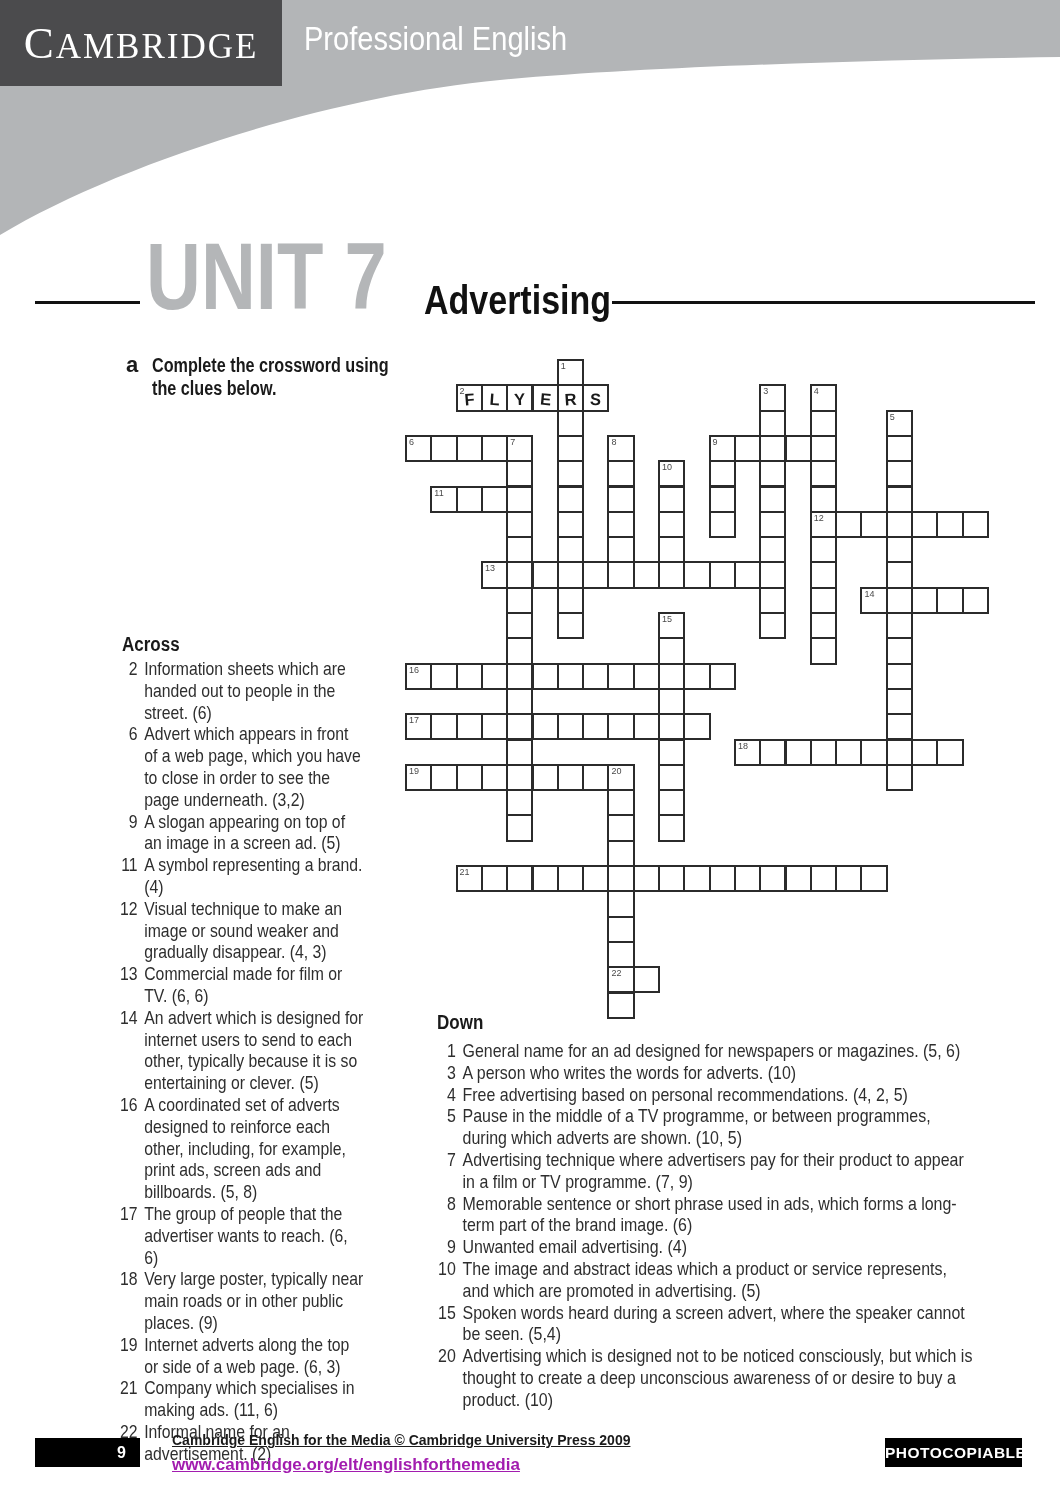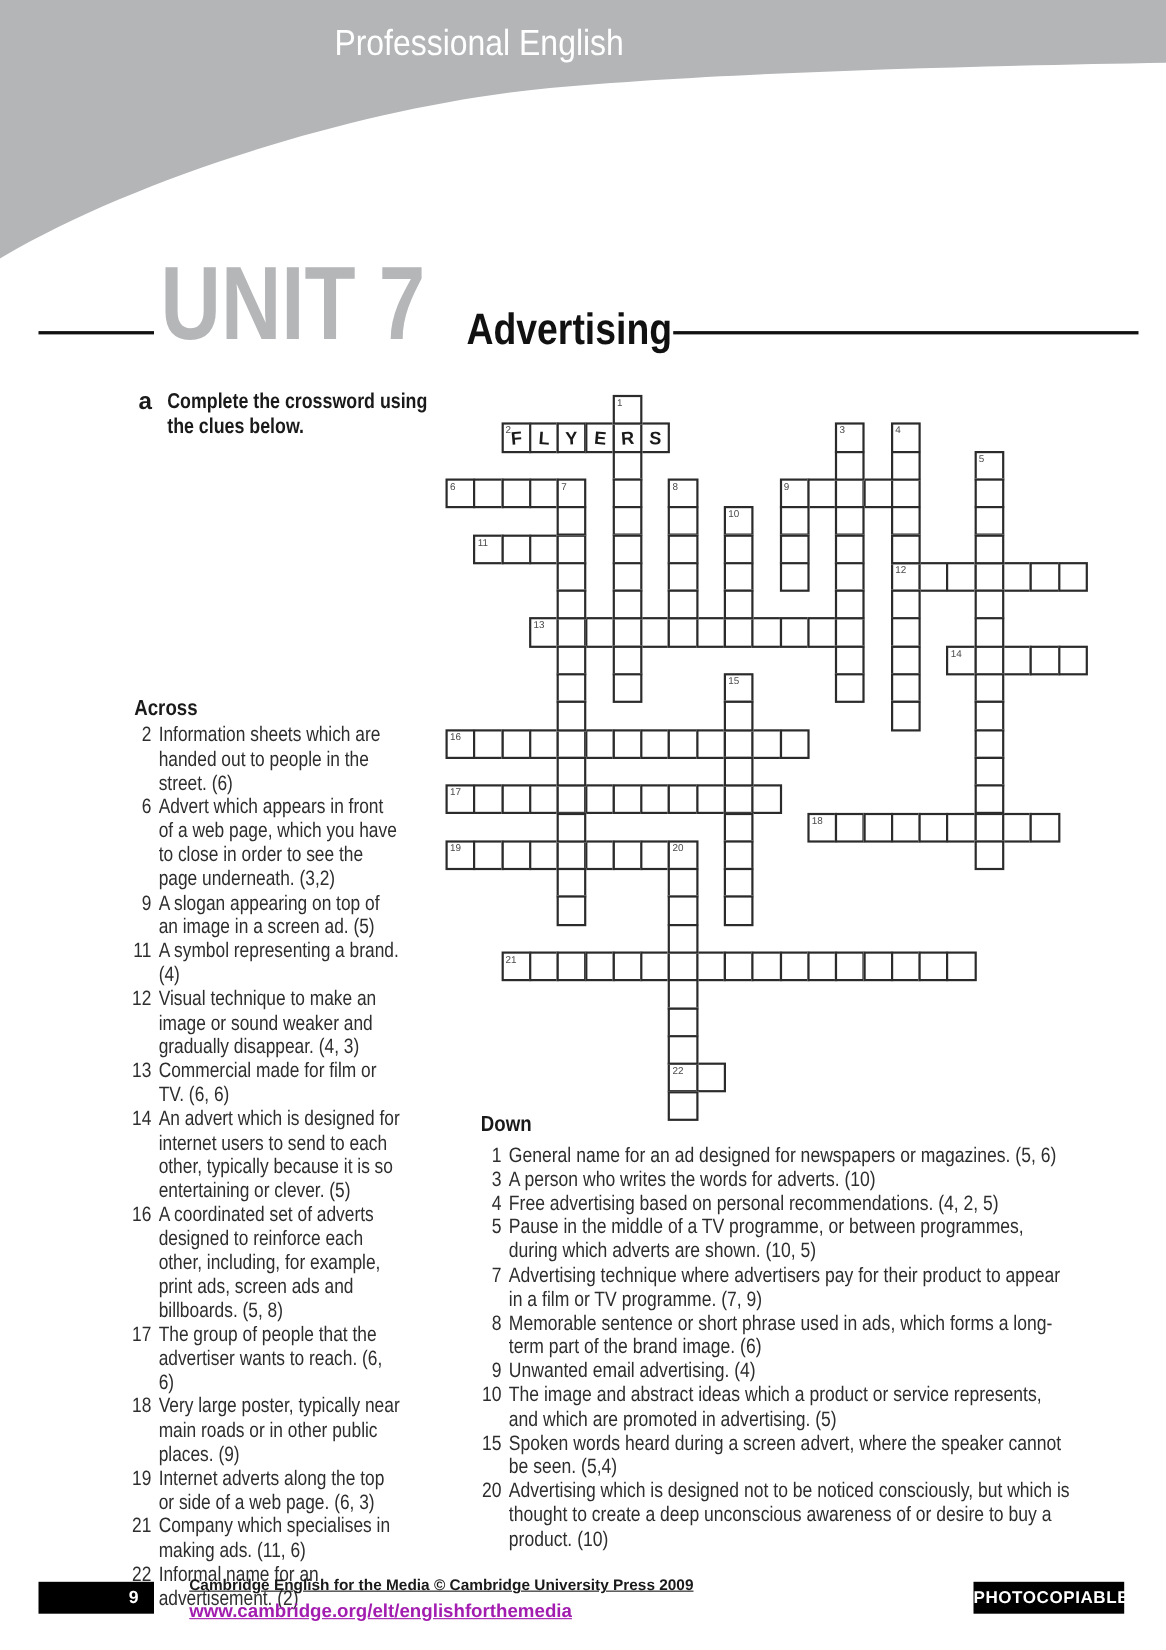--- a/index.html
+++ b/index.html
@@ -56,20 +56,23 @@
 </style>
 </head>
 <body>
 
 <div class="page">
 
   <svg class="swoosh" width="1060" height="240" viewBox="0 0 1060 240">
     <path d="M0,0 L1060,0 L1060,57 C880,60 650,66 500,80 C330,96 120,163 0,235 Z" fill="#b3b5b7"></path>
   </svg>
 
+  <div class="logo-box">
+    <div class="logo-text"><span class="bigc">C</span><span>AMBRIDGE</span></div>
+  </div>
   <div class="series">Professional English</div>
 
 
   <div class="unit-label">UNIT 7</div>
   <div class="unit-topic">Advertising</div>
   <div class="rule rule-left"></div>
   <div class="rule rule-right"></div>
 
   <div class="task-letter">a</div>
   <div class="task-text">Complete the crossword using the clues below.</div>

